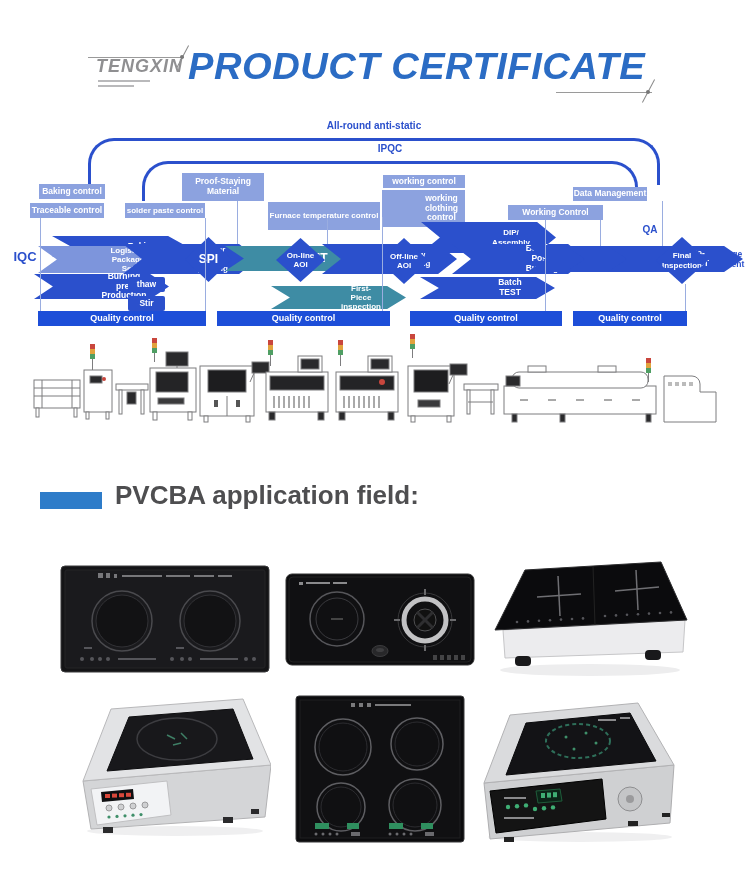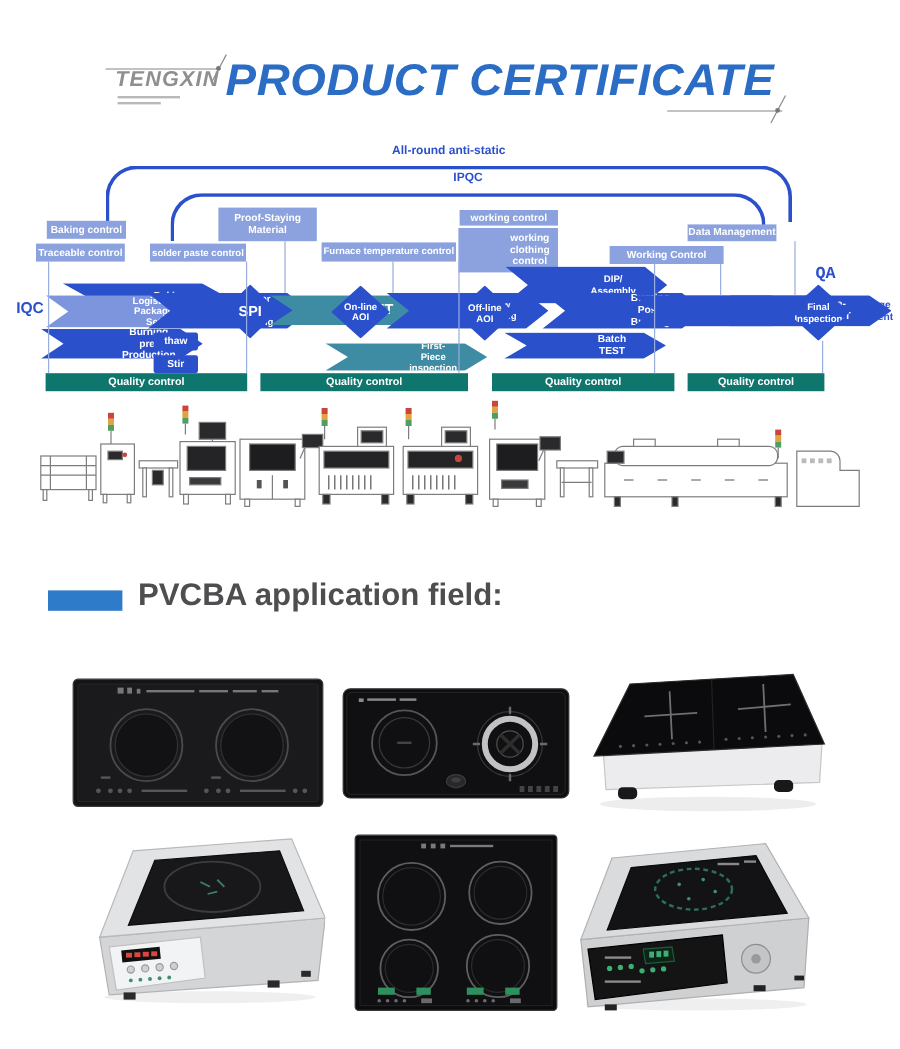--- a/index.html
+++ b/index.html
@@ -15,21 +15,21 @@
   .tagline-bar{position:absolute;height:2px;background:#b9b9bb;}
   .main-title{position:absolute;left:188px;top:46px;width:470px;font-size:37px;font-weight:900;
               font-style:italic;color:#2b6cc4;letter-spacing:0.5px;transform:scaleX(1.03);
               transform-origin:left;white-space:nowrap;}
 
   
   #flowchart{position:absolute;left:0;top:118px;width:750px;height:218px;}
   .fc{position:absolute;box-sizing:border-box;display:flex;align-items:center;justify-content:center;
       text-align:center;color:#fff;font-weight:700;line-height:1.15;white-space:pre-line;}
   .fc.box{background:#8ca2df;}
-  .fc.bar{background:#0f766e;}
+  .fc.bar{background:#1d4ed8;}
   .fc.rect{background:#2b50cc;border-radius:2px;}
   .fc.chevron{background:#2b50cc;clip-path:polygon(0 0,86% 0,100% 50%,86% 100%,0 100%,14% 50%);padding:0 6% 0 12%;}
   .fc.chevron-light{background:#7d95dc;clip-path:polygon(0 0,86% 0,100% 50%,86% 100%,0 100%,14% 50%);padding:0 6% 0 12%;}
   .fc.chevron-teal{background:#3e8ca4;clip-path:polygon(0 0,86% 0,100% 50%,86% 100%,0 100%,14% 50%);padding:0 6% 0 12%;}
   .fc.diamond{background:#2b50cc;clip-path:polygon(50% 0,100% 50%,50% 100%,0 50%);}
   .fc.text{color:#2b50cc;background:none;font-weight:700;}
   .fc.bracket{border:3.5px solid #2b50cc;border-bottom:none;border-radius:26px 26px 0 0;background:none;}
   .fc.vline{width:1px;background:#9aade0;}
 
   
@@ -63,28 +63,28 @@
   <div id="flowchart">
       <div class="fc bracket" style="left: 88px; top: 20px; width: 572px; height: 47px;"></div>
       <div class="fc bracket" style="left: 142px; top: 43px; width: 496px; height: 40px;"></div>
       <div class="fc text" style="left: 254px; top: 1px; width: 240px; height: 13px; font-size: 10px;">All-round anti-static</div>
       <div class="fc text" style="left: 340px; top: 24px; width: 100px; height: 13px; font-size: 10px;">IPQC</div>
       <div class="fc box" style="left: 39px; top: 66px; width: 66px; height: 15px; font-size: 8.5px;">Baking control</div>
       <div class="fc box" style="left: 30px; top: 85px; width: 74px; height: 15px; font-size: 8.5px;">Traceable control</div>
       <div class="fc box" style="left: 125px; top: 85px; width: 80px; height: 15px; font-size: 8px;">solder paste control</div>
       <div class="fc box" style="left: 182px; top: 55px; width: 82px; height: 28px; font-size: 8.5px;">Proof-Staying
 Material</div>
-      <div class="fc box" style="left: 268px; top: 84px; width: 112px; height: 16px; font-size: 8px;">Furnace temperature control</div>
+      <div class="fc box" style="left: 268px; top: 84px; width: 112px; height: 28px; font-size: 8px;">Furnace temperature control</div>
       <div class="fc box" style="left: 383px; top: 57px; width: 82px; height: 13px; font-size: 8.5px;">working control</div>
       <div class="fc box" style="left: 382px; top: 72px; width: 83px; height: 37px; font-size: 8.5px; padding-left: 36px;">working clothing
 control</div>
       <div class="fc box" style="left: 508px; top: 87px; width: 95px; height: 15px; font-size: 8.5px;">Working Control</div>
       <div class="fc box" style="left: 573px; top: 69px; width: 74px; height: 14px; font-size: 8.5px;">Data Management</div>
       <div class="fc text" style="left: 5px; top: 131px; width: 40px; height: 17px; font-size: 13px;">IQC</div>
-      <div class="fc text" style="left: 670px; top: 103px; width: 36px; height: 17px; font-size: 14px; font-family: Liberation Mono, monospace;">QA</div>
+      <div class="fc text" style="left: 632px; top: 103px; width: 36px; height: 17px; font-size: 10px;">QA</div>
       <div class="fc text" style="left: 702px; top: 129px; width: 46px; height: 26px; font-size: 8.5px;">Package
 Shipment</div>
       <div class="fc chevron" style="left: 52px; top: 118px; width: 68px; height: 21px; font-size: 8.5px;">Baking</div>
       <div class="fc chevron-light" style="left: 38px; top: 128px; width: 86px; height: 27px; font-size: 8px;">Logistics Package
 Set</div>
       <div class="fc chevron" style="left: 34px; top: 156px; width: 94px; height: 25px; font-size: 8.5px;">Burning pre-
 Production</div>
       <div class="fc chevron" style="left: 123px; top: 126px; width: 61px; height: 30px; font-size: 8px;">Solder paste
 printing</div>
       <div class="fc rect" style="left: 128px; top: 159px; width: 37px; height: 15px; font-size: 8.5px;">thaw</div>

